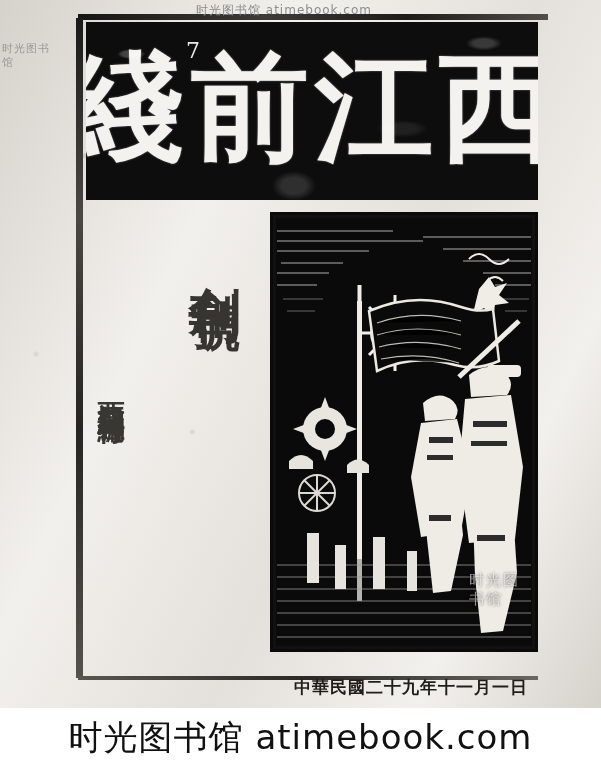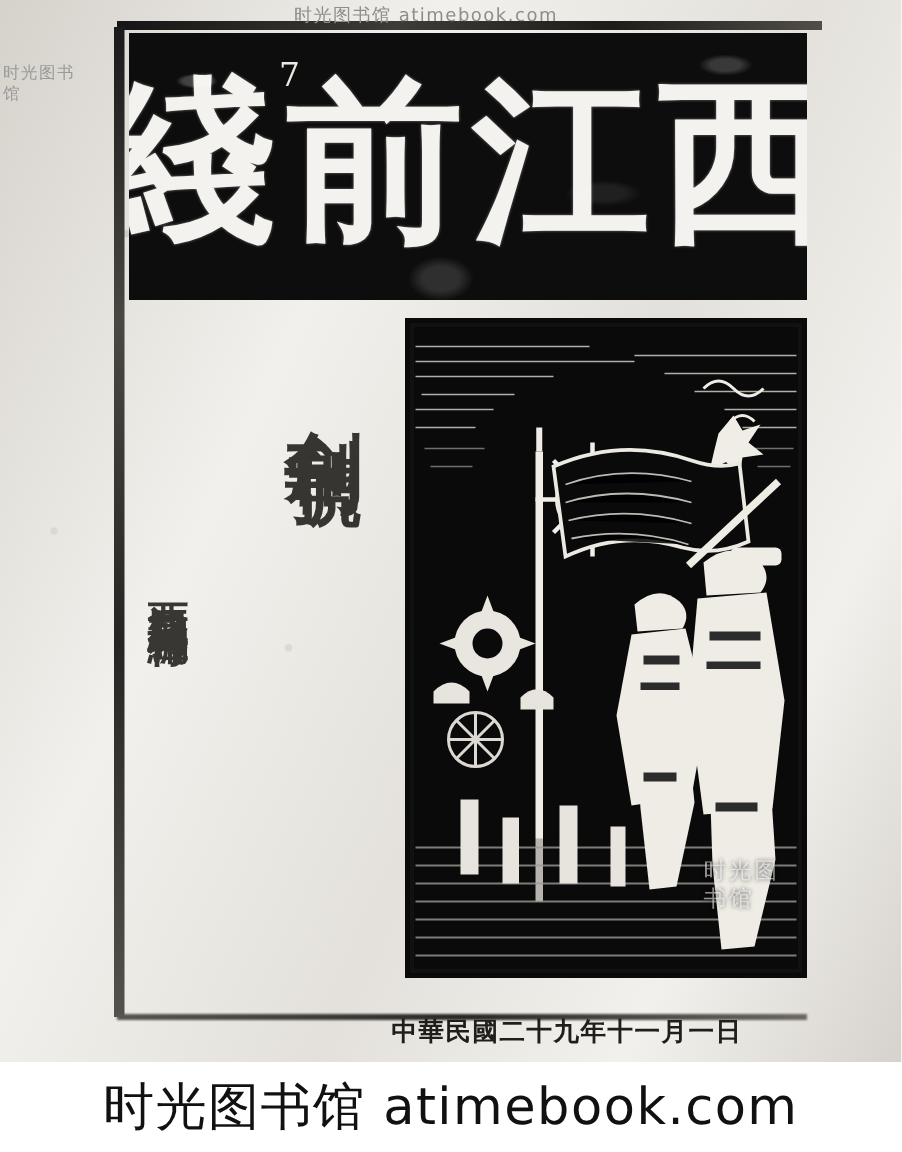--- a/index.html
+++ b/index.html
@@ -145,21 +145,21 @@
     box-sizing: border-box;
     overflow: hidden;
   }
   .artwork svg { display:block; }
 
   
   #date-line {
     position: absolute;
     left: 228px; top: 676px;
     width: 300px;
-    text-align: center;
+    text-align: right;
     color: #201e1a;
     font-family: "DejaVu Serif", serif;
     font-size: 17px;
     letter-spacing: 1px;
     font-weight: bold;
   }
 
   
   .wm-top {
     position: absolute;

